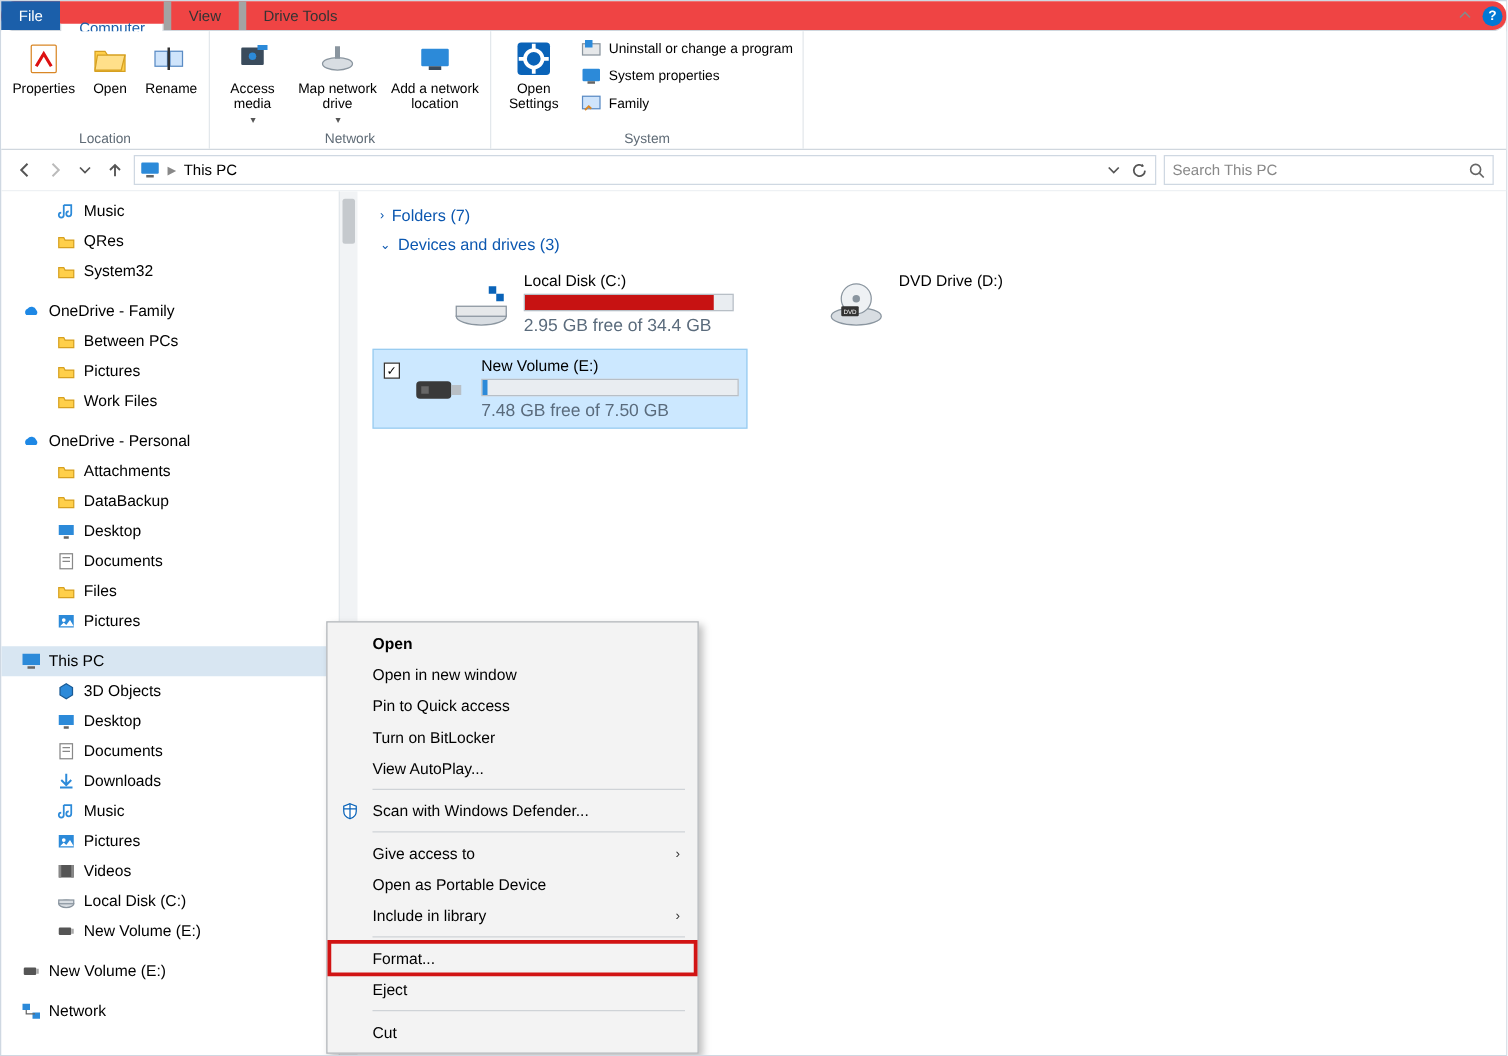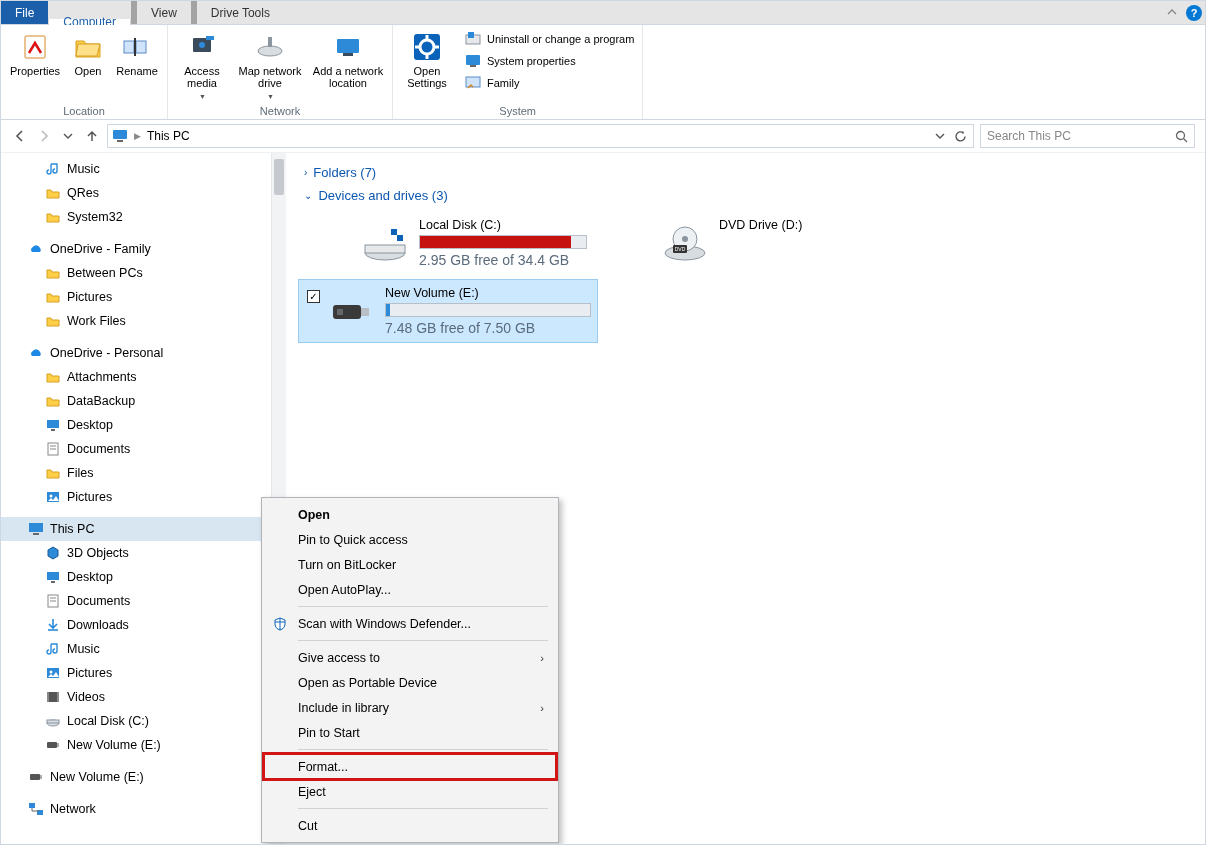--- a/index.html
+++ b/index.html
@@ -1,19 +1,19 @@
 <!DOCTYPE html>
 <html><head>
 <meta charset="utf-8">
 <style>
   * { box-sizing: border-box; font-family: "Segoe UI", Tahoma, sans-serif; }
   html,body { margin:0; padding:0; width:1206px; height:845px; background:#fff; overflow:hidden; font-size:12px; color:#000; }
   .window { width:1206px; height:845px; border:1px solid #cfd8e2; display:flex; flex-direction:column; }
   
-  .tabs { display:flex; height:24px; border-bottom:1px solid #d0d7de; background:#e5e5e5; align-items:stretch; }
+  .tabs { display:flex; height:24px; border-bottom:1px solid #d0d7de; background:#ef4444; align-items:stretch;border-radius:11px; }
   .tab { padding:3px 14px; font-size:12px; color:#333; display:flex; align-items:center; cursor:default; }
   .tab.file { background:#1b5faa; color:#fff; font-weight:normal; }
   .tab.active { background:#fff; color:#1b5faa; border-left:1px solid #d0d7de; border-right:1px solid #d0d7de;margin-top:18px; }
   .tab.sep { border-left:6px solid #a3a3a3; }
   .tabs-spacer { flex:1; }
   .tab-ctrl { width:22px; display:flex; align-items:center; justify-content:center; color:#888; }
   .help-icon { width:16px;height:16px;border-radius:50%;background:#0078d4;color:#fff;display:flex;align-items:center;justify-content:center;font-size:11px;font-weight:bold;}
   
   .ribbon { display:flex; height:95px; border-bottom:1px solid #d0d7de; background:#fff; }
   .ribbon-group { border-right:1px solid #e3e8ec; display:flex; flex-direction:column; padding:4px 8px 2px; }
@@ -27,27 +27,27 @@
   .drop { font-size:7px; color:#555; margin-left:1px;}
   
   .navbar { height:33px; display:flex; align-items:center; padding:4px 10px; gap:6px; border-bottom:1px solid #eef1f4; }
   .navbtn { width:18px; height:18px; display:flex; align-items:center; justify-content:center; color:#666; }
   .navbtn.disabled { color:#bbb; }
   .addrbox { flex:1; height:24px; border:1px solid #cfd8e2; display:flex; align-items:center; padding:0 4px; gap:6px;}
   .addr-icon { width:16px;height:16px;}
   .addr-sep { color:#888; font-size:9px;}
   .addrbox-end { display:flex; gap:2px; margin-left:auto;}
   .addrbox-end .navbtn{color:#666;}
-  .searchbox { width:215px; height:24px; border:1px solid #cfd8e2; display:flex; align-items:center; padding:0 6px; color:#888; justify-content:space-between;}
+  .searchbox { width:264px; height:24px; border:1px solid #cfd8e2; display:flex; align-items:center; padding:0 6px; color:#888; justify-content:space-between;}
   
   .body { flex:1; display:flex; overflow:hidden; position:relative;}
   .nav { width:273px; overflow-y:auto; padding:4px 0; }
   .nav-item { display:flex; align-items:center; gap:6px; height:24px; padding:0 8px 0 30px; font-size:12.5px; color:#000;}
   .nav-item.l2 { padding-left:44px; }
-  .nav-item.root { padding-left:27px; margin-top:8px;}
+  .nav-item.root { padding-left:16px; margin-top:8px;}
   .nav-item.sel { background:#d8e6f2; }
   .nav-item .ic { width:16px;height:16px; display:flex;align-items:center;justify-content:center;}
   .scrollbar-v { position:absolute; top:0; bottom:0; right:0; width:15px; background:#f1f3f5; border-left:1px solid #e3e8ec;}
   .scrollbar-v .thumb{ position:absolute; left:2px; right:2px; top:6px; height:36px; background:#c5c9cd; border-radius:2px;}
   .navwrap{position:relative; width:285px; border-right:0;}
   
   .content { flex:1; padding:8px 12px; position:relative;}
   .group-header { display:flex; align-items:center; gap:6px; color:#0b57b0; font-size:13px; margin:4px 0 8px 6px;}
   .group-header .chev{font-size:10px;}
   .drives-row { display:flex; gap:60px; flex-wrap:wrap; margin-left:56px;}
@@ -577,23 +577,24 @@
                 <div class="used" style="width:2%; background:#2c8ad9"></div>
               </div>
             <div class="space-text">7.48 GB free of 7.50 GB</div>
           </div>
         </div>
       </div>
     </div>
 
     <div class="ctx">
       <div class="ctx-item bold">Open</div>
+      <div class="ctx-item">Open in new window</div>
       <div class="ctx-item">Pin to Quick access</div>
       <div class="ctx-item">Turn on BitLocker</div>
-      <div class="ctx-item">Open AutoPlay...</div>
+      <div class="ctx-item">View AutoPlay...</div>
       <div class="ctx-sep"></div>
       <div class="ctx-item">
           <span class="ic">
             <svg width="14" height="14" viewBox="0 0 14 14">
               <path d="M7 1 l5 2 v4 c0 3 -2 5 -5 6 c-3 -1 -5 -3 -5 -6 v-4 z" fill="#fff" stroke="#0a63b8"></path>
               <path d="M7 1 v12" stroke="#0a63b8"></path>
               <path d="M2 5 h10" stroke="#0a63b8"></path>
             </svg>
           </span>
           <span>Scan with Windows Defender...</span>
@@ -601,21 +602,20 @@
       <div class="ctx-sep"></div>
       <div class="ctx-item">
           <span>Give access to</span>
           <span class="sub-arrow">›</span>
         </div>
       <div class="ctx-item">Open as Portable Device</div>
       <div class="ctx-item">
           <span>Include in library</span>
           <span class="sub-arrow">›</span>
         </div>
-      <div class="ctx-item">Pin to Start</div>
       <div class="ctx-sep"></div>
       <div class="ctx-item hi">Format...</div>
       <div class="ctx-item">Eject</div>
       <div class="ctx-sep"></div>
       <div class="ctx-item">Cut</div>
 
     </div>
   </div>
 </div>
 

